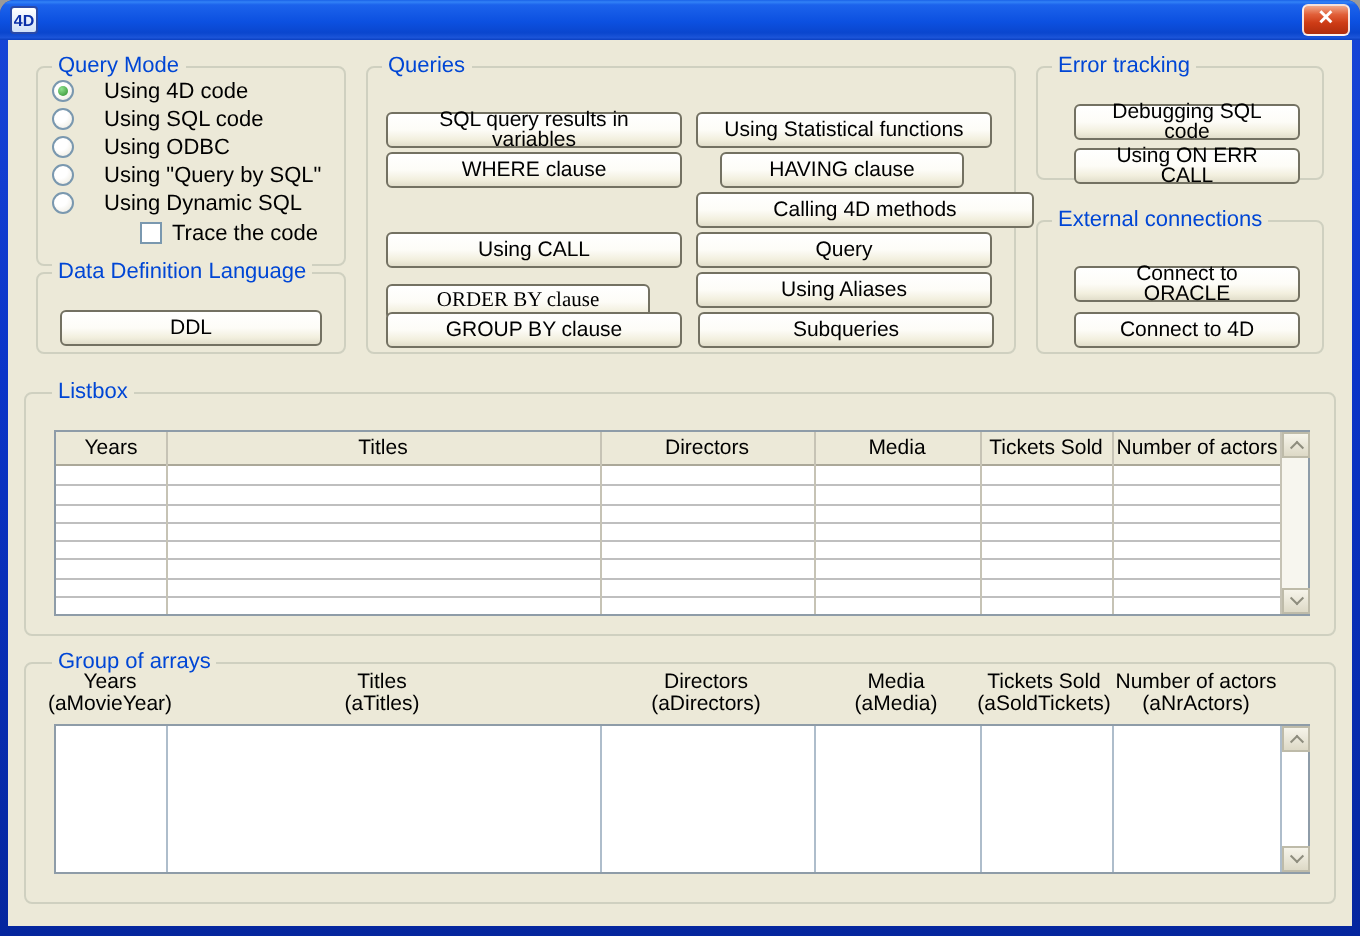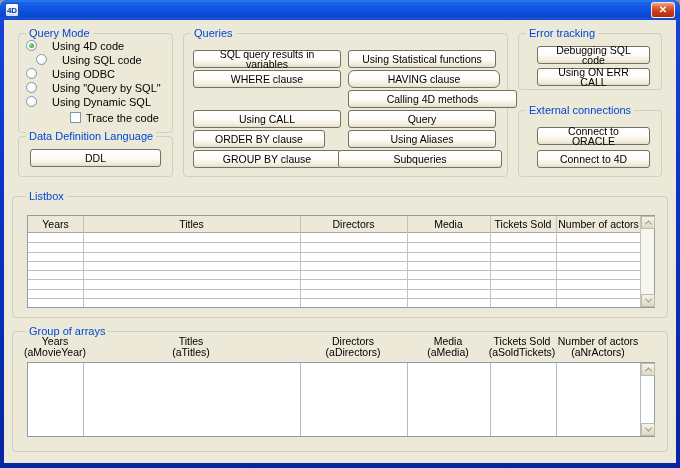--- a/index.html
+++ b/index.html
@@ -27,27 +27,27 @@
 
   .group{ position:absolute; border:1px solid #cfd0c0; border-radius:4px; }
   .group-label{ position:absolute; top:-7px; left:7px; background:#ece9d8;
     color:#0046d5; padding:0 3px; font-size:11px; white-space:nowrap; }
 
   .radio-row{ position:absolute; height:13px; display:flex; align-items:center; gap:15px; cursor:default; }
   .radio{ width:11px; height:11px; border-radius:50%; border:1px solid #7a98af;
     background:radial-gradient(circle at 35% 30%, #ffffff 40%, #e9e6da 100%); position:relative; }
   .radio.checked::after{ content:""; position:absolute; left:2px; top:2px; width:5px; height:5px;
     border-radius:50%; background:radial-gradient(circle at 35% 30%, #8ee08e, #2e8f2e); }
-  .check-row{ position:absolute; height:13px; display:flex; align-items:center; gap:5px; cursor:default;padding-left:44px; }
+  .check-row{ position:absolute; height:13px; display:flex; align-items:flex-start; gap:5px; cursor:default;padding-left:44px; }
   .checkbox{ width:11px; height:11px; border:1px solid #7a98af; background:#fff; }
 
   .xp-btn{ position:absolute; height:14px; border:1px solid #737162; border-radius:3px;
     background:linear-gradient(180deg,#ffffff 0%,#fdfcf7 50%,#f2efde 80%,#e2decb 100%);
     font-family:"Liberation Sans", sans-serif; font-size:10.5px; color:#000;
-    display:flex; align-items:center; justify-content:center; cursor:pointer; padding:8px; line-height:1; }
+    display:flex; align-items:center; justify-content:center; cursor:pointer; padding:8px; line-height:1;margin-top:6px; }
 
   
   .lb-table{ position:absolute; left:23px; top:195px; width:628px; height:93px;
     border:1px solid #8e9ca8; background:#fff; }
   .lb-header{ position:absolute; left:0; top:0; width:613px; height:17px;
     background:#ece9d8; border-bottom:1px solid #aba899; display:flex; }
   .lb-hcell{ height:100%; display:flex; align-items:center; justify-content:center;
     font-size:10.5px; overflow:hidden; white-space:nowrap; }
   .lb-body{ position:absolute; left:0; top:18px; width:613px; height:73px;
     display:flex; flex-direction:column; }
@@ -85,21 +85,21 @@
 
   <div class="body">
 
     <div class="group" style="left:14px; top:13px; width:155px; height:100px;">
       <span class="group-label">Query Mode</span>
     </div>
     <div class="radio-row" style="left:22px; top:19px;">
       <span class="radio checked"></span>
       <span>Using 4D code</span>
     </div>
-    <div class="radio-row" style="left:32px; top:33px;">
+    <div class="radio-row" style="left:22px; top:33px;">
       <span class="radio"></span>
       <span>Using SQL code</span>
     </div>
     <div class="radio-row" style="left:22px; top:47px;">
       <span class="radio"></span>
       <span>Using ODBC</span>
     </div>
     <div class="radio-row" style="left:22px; top:61px;">
       <span class="radio"></span>
       <span>Using "Query by SQL"</span>
@@ -117,28 +117,28 @@
       <span class="group-label">Data Definition Language</span>
     </div>
     <button class="xp-btn" style="left:26px; top:129px; width:131px; height:16px;">DDL</button>
 
     <div class="group" style="left:179px; top:13px; width:325px; height:144px;">
       <span class="group-label">Queries</span>
     </div>
     <button class="xp-btn" style="left:189px; top:30px;  width:148px;">SQL query results in variables</button>
     <button class="xp-btn" style="left:189px; top:50px;  width:148px;">WHERE clause</button>
     <button class="xp-btn" style="left:189px; top:90px;  width:148px;">Using CALL</button>
-    <button class="xp-btn" style="left:189px; top:110px; width:132px;">ORDER BY clause</button>
+    <button class="xp-btn" style="left:189px; top:116px; width:132px;font-family:Liberation Serif, serif;">ORDER BY clause</button>
     <button class="xp-btn" style="left:189px; top:130px; width:148px;">GROUP BY clause</button>
     <button class="xp-btn" style="left:344px; top:30px;  width:148px;">Using Statistical functions</button>
-    <button class="xp-btn" style="left:344px; top:50px;  width:152px;border-radius:6px;">HAVING clause</button>
+    <button class="xp-btn" style="left:356px; top:50px;  width:122px;">HAVING clause</button>
     <button class="xp-btn" style="left:344px; top:70px;  width:169px;">Calling 4D methods</button>
     <button class="xp-btn" style="left:344px; top:90px;  width:148px;">Query</button>
     <button class="xp-btn" style="left:344px; top:110px; width:148px;">Using Aliases</button>
-    <button class="xp-btn" style="left:334px; top:130px; width:164px;">Subqueries</button>
+    <button class="xp-btn" style="left:345px; top:130px; width:148px;">Subqueries</button>
 
     <div class="group" style="left:514px; top:13px; width:144px; height:57px;">
       <span class="group-label">Error tracking</span>
     </div>
     <button class="xp-btn" style="left:533px; top:26px; width:113px;">Debugging SQL code</button>
     <button class="xp-btn" style="left:533px; top:48px; width:113px;">Using ON ERR CALL</button>
 
     <div class="group" style="left:514px; top:90px; width:144px; height:67px;">
       <span class="group-label">External connections</span>
     </div>

